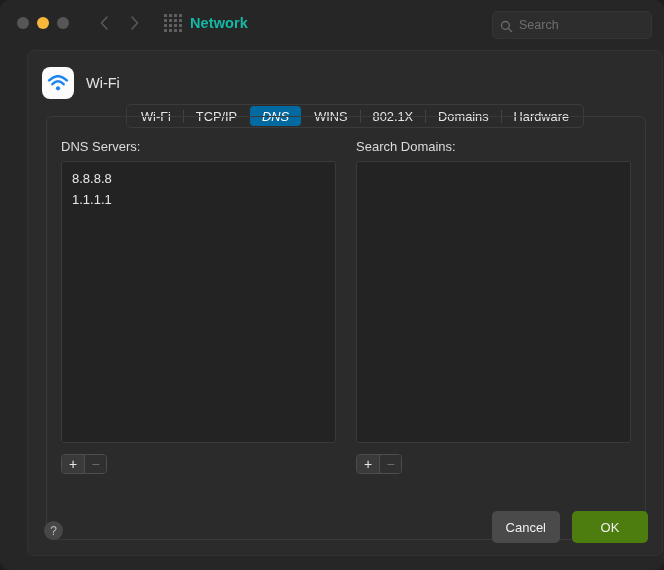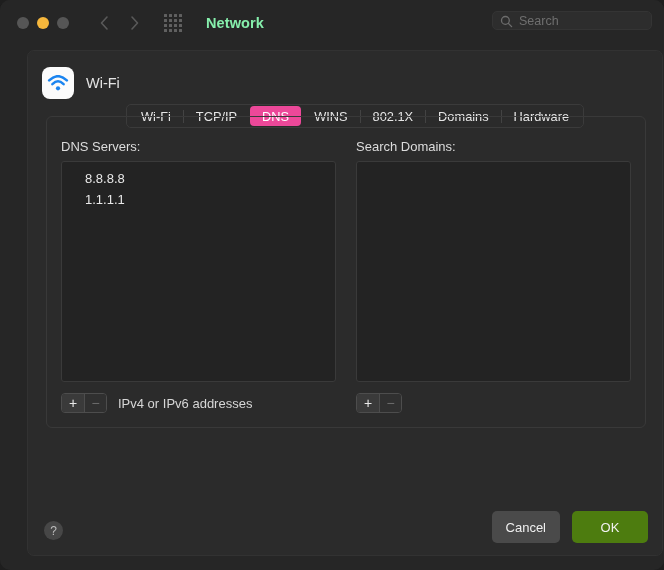--- a/index.html
+++ b/index.html
@@ -75,33 +75,33 @@
     gap: 2px;
   }
   .grid-icon .dots i {
     display: block;
     width: 3px; height: 3px;
     background: #606060;
     border-radius: 0.5px;
   }
 
   .win-title {
-    margin-left: 24px;
+    margin-left: 8px;
     font-size: 14.5px;
     font-weight: bold;
-    color: #86efac;
+    color: #14b8a6;
     letter-spacing: 0.1px;
   }
 
   .search-field {
     position: absolute;
     right: 12px;
     top: 11px;
     width: 160px;
-    height: 19px;
+    height: 28px;
     background: #2d2d2d;
     border: 1px solid #343434;
     border-radius: 5px;
     display: flex;
     align-items: center;
     padding: 0 7px;
     gap: 6px;
   }
   .search-field .mag { width: 13px; height: 13px; flex: none; color: #6d6d6d; }
   .search-field .ph {
@@ -163,38 +163,39 @@
     padding: 0 12px;
     display: flex;
     align-items: center;
     justify-content: center;
     font-size: 12.8px;
     color: #e6e6e6;
     border-radius: 4px;
     white-space: nowrap;
   }
   .tab.selected {
-    background: #ec4899;
+    background: #0369a1;
     color: #ffffff;
+    font-style: italic;
   }
   .tab-sep {
     width: 1px;
     height: 13px;
     background: #434343;
     flex: none;
   }
   .tab-sep.hidden { visibility: hidden; }
 
   
   .content-box {
     position: absolute;
     left: 18px;
     top: 65px;
     width: 600px;
-    height: 312px;
+    height: 424px;
     border: 1px solid #393939;
     border-radius: 6px;
     background: transparent;
   }
 
   .columns {
     position: absolute;
     left: 14px;
     top: 22px;
     right: 14px;
@@ -208,21 +209,21 @@
     font-size: 13px;
     color: #dcdcdc;
     margin-bottom: 7px;
   }
 
   .listbox {
     height: 282px;
     background: #232323;
     border: 1px solid #3a3a3a;
     border-radius: 3px;
-    padding: 6px 0 0 13px;
+    padding: 6px 0 0 0;
     overflow: hidden;
   }
   .list-entry {
     font-size: 13px;
     color: #e8e8e8;
     padding: 1.5px 10px;
     line-height: 18px;
     white-space: nowrap;
   }
 
@@ -407,21 +408,20 @@
           <div class="col-label">DNS Servers:</div>
           <div class="listbox">
             <div class="list-entry">8.8.8.8</div>
             <div class="list-entry">1.1.1.1</div>
           </div>
           <div class="col-footer">
             <div class="stepper">
               <button class="plus">+</button>
               <button class="minus">−</button>
             </div>
-            <div class="footer-hint">IPv4 or IPv6 addresses</div>
           </div>
         </div>
 
         <div class="col">
           <div class="col-label">Search Domains:</div>
           <div class="listbox"></div>
           <div class="col-footer">
             <div class="stepper">
               <button class="plus">+</button>
               <button class="minus">−</button>

